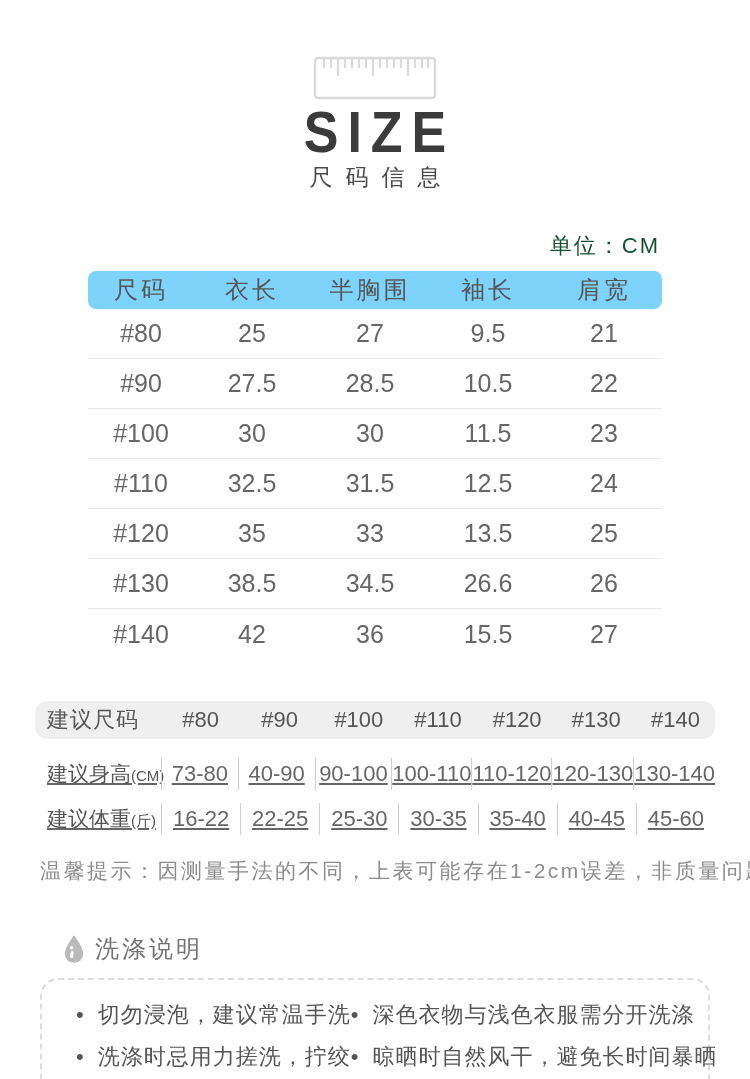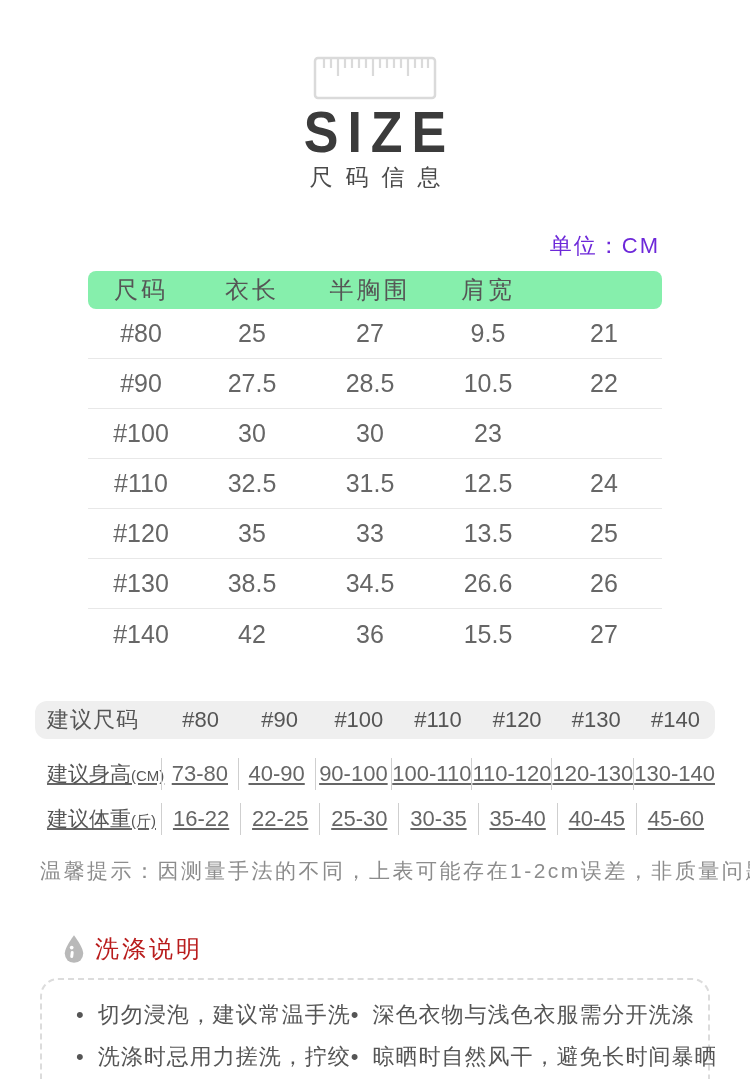--- a/index.html
+++ b/index.html
@@ -21,28 +21,28 @@
     margin-top:2px; padding-left:9px;
   }
   .logo-sub {
     font-size:23px; color:#4a4a4a;
     letter-spacing:13px; padding-left:13px; 
   }
 
   
   .unit {
     margin:38px 90px 0 0; text-align:right;
-    font-size:22px; color:#6d28d9; letter-spacing:2px;
+    font-size:22px; color:#14532d; letter-spacing:2px;
   }
 
   
   .size-table { margin:10px 88px 0; width:574px; }
   .st-head {
     display:grid; grid-template-columns:106px 116px 120px 116px 116px;
-    background:#86efac; border-radius:8px;
+    background:#7dd3fc; border-radius:8px;
     height:38px; align-items:center;
     font-size:24px; color:#555;
   }
   .st-head > div { text-align:center; letter-spacing:3px; }
   .st-row {
     display:grid; grid-template-columns:106px 116px 120px 116px 116px;
     height:50px; align-items:center;
     font-size:25px; color:#666;
     border-bottom:1px solid #e8e8e8;
   }
@@ -75,21 +75,21 @@
   
   .tip {
     margin:16px 40px 0; font-size:21px; color:#8c8c8c;
     letter-spacing:2.5px; white-space:nowrap;
   }
 
   
   .wash-head {
     margin:48px 0 0 62px;
     display:flex; gap:9px;
-    font-size:24px; color:#b91c1c; letter-spacing:3px;
+    font-size:24px; color:#737373; letter-spacing:3px;
   }
   .wash-box {
     margin:13px 40px 0; width:670px;
     border:2px dashed #dcdcdc; border-radius:18px;
     padding:14px 16px 16px 34px;
     display:grid; grid-template-columns:1fr 1.25fr;
     font-size:22px; color:#555;
   }
   .wash-item { line-height:42px; letter-spacing:1px; white-space:nowrap; }
   .wash-item::before { content:"•"; margin-right:13px; color:#555; }
@@ -106,20 +106,21 @@
   <div class="logo-sub">尺码信息</div>
 </div>
 
 <div class="unit">单位：CM</div>
 
 <div class="size-table">
   <div class="st-head">
     <div>尺码</div>
     <div>衣长</div>
     <div>半胸围</div>
+    <div>袖长</div>
     <div>肩宽</div>
   </div>
 
   <div class="st-row">
     <div>#80</div>
     <div>25</div>
     <div>27</div>
     <div>9.5</div>
     <div>21</div>
   </div>
@@ -127,20 +128,21 @@
     <div>#90</div>
     <div>27.5</div>
     <div>28.5</div>
     <div>10.5</div>
     <div>22</div>
   </div>
   <div class="st-row">
     <div>#100</div>
     <div>30</div>
     <div>30</div>
+    <div>11.5</div>
     <div>23</div>
   </div>
   <div class="st-row">
     <div>#110</div>
     <div>32.5</div>
     <div>31.5</div>
     <div>12.5</div>
     <div>24</div>
   </div>
   <div class="st-row">

